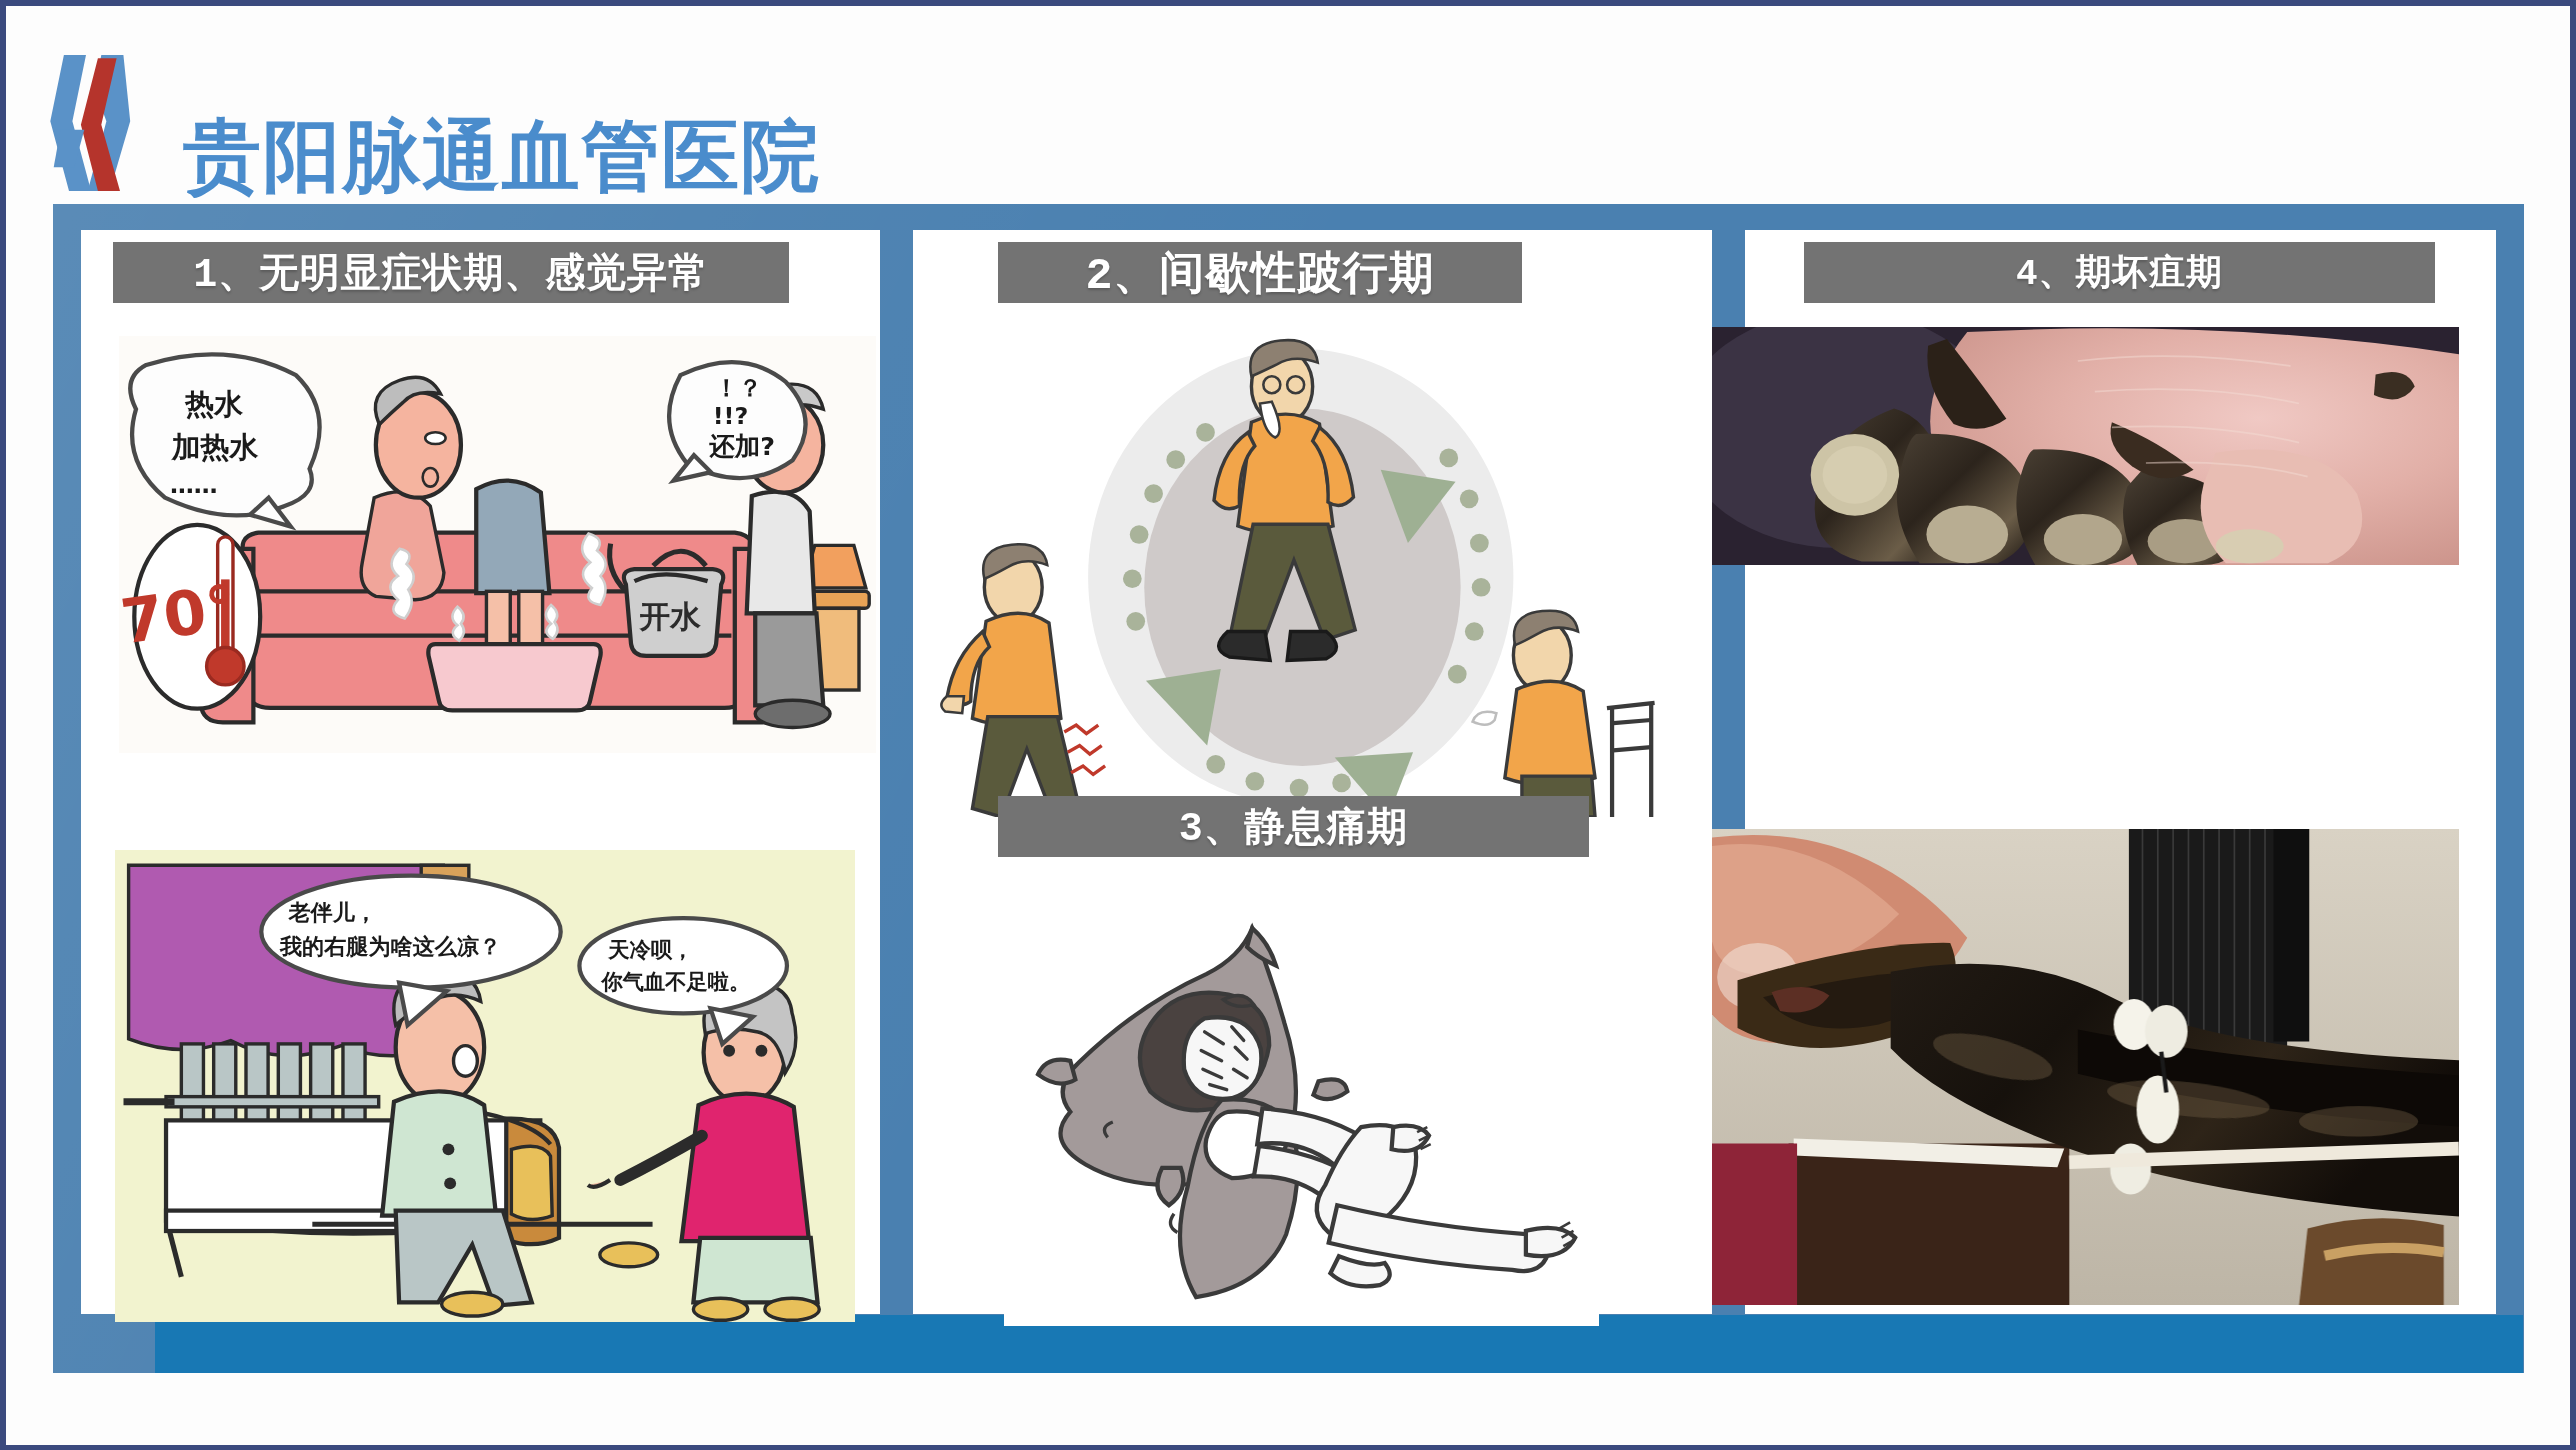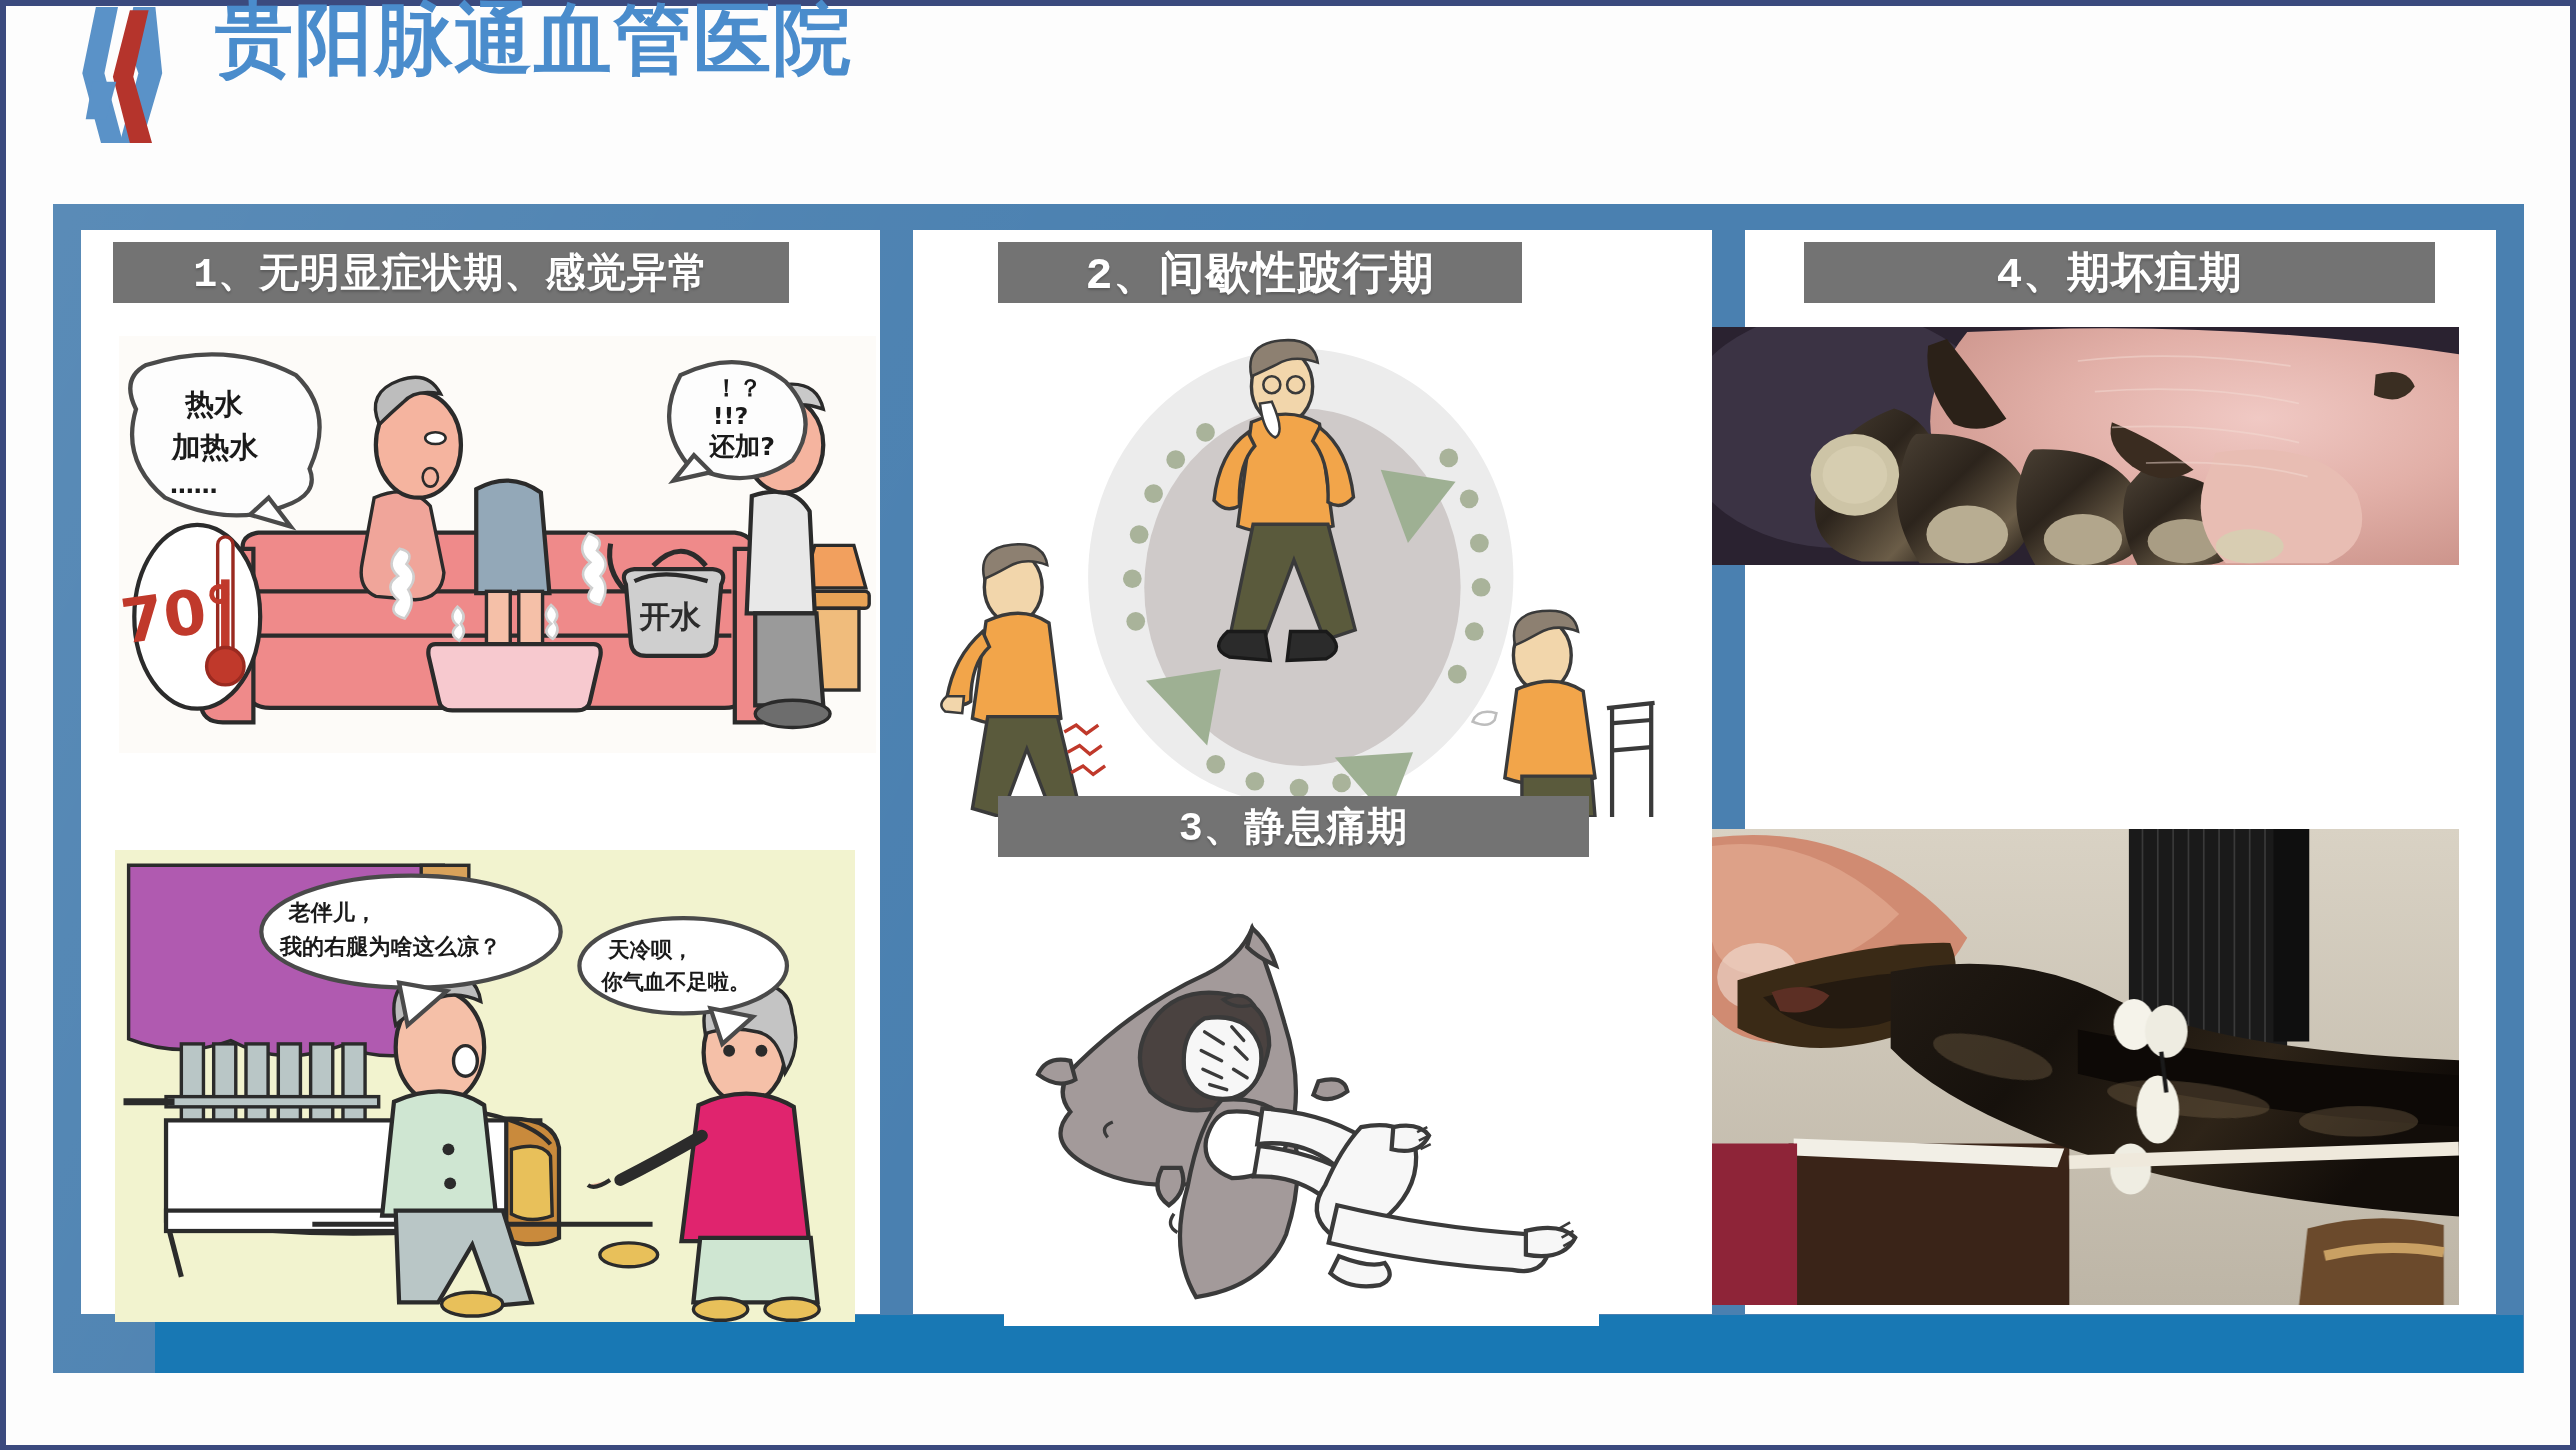--- a/index.html
+++ b/index.html
@@ -12,22 +12,22 @@
   
   .page-frame {
     position: absolute; inset: 0;
     border: 6px solid #3b4a7e;
     background: #fdfdfd;
   }
   
   .logo-bar {
     position: absolute; left: 0; top: 0;
     width: 2176px; height: 197px;
-    display: flex; align-items: flex-start;
-    padding-left: 67px;
+    display: flex; align-items: flex-end;
+    padding-left: 35px;
   }
   .logo-mark {
     width: 119px; height: 149px;
     position: relative; flex: 0 0 auto; margin-right: 29px;
   }
   .logo-mark svg { display: block; }
   .logo-text { display: flex; flex-direction: column; }
   .logo-cn {
     font-size: 78px; font-weight: 700; color: #4a8ccc;
     letter-spacing: 1.7px; line-height: 1.02;
@@ -75,21 +75,21 @@
     display: flex; align-items: center; justify-content: center;
     font-family: Liberation Mono, monospace;
     font-weight: 700;
     letter-spacing: 0.9px;
     text-shadow: 0 1.7px 2.6px rgba(0,0,0,0.22);
     z-index: 4;
   }
   #ribbon-1 { left: 113px;  top: 242px; width: 676px;  height: 61px; font-size: 40px; }
   #ribbon-2 { left: 998px; top: 242px; width: 524px;  height: 61px; font-size: 45px; }
   #ribbon-3 { left: 998px; top: 796px; width: 591px;  height: 61px; font-size: 40px; }
-  #ribbon-4 { left: 1804px; top: 242px; width: 631px;  height: 61px; font-size: 43px; }
+  #ribbon-4 { left: 1804px; top: 242px; width: 631px;  height: 61px; font-size: 36px; }
 
   
   .art {
     position: absolute; overflow: hidden;
   }
   #art-1a { left: 119px;  top: 336px;  width: 757px;  height: 417px; }
   #art-1b { left: 115px;  top: 850px; width: 740px;  height: 472px; }
   #art-2a { left: 935px; top: 332px;  width: 723px;  height: 485px; }
   #art-3a { left: 1004px; top: 918px; width: 595px;  height: 408px; }
   #photo-4a{ left: 1712px; top: 327px;  width: 747px;  height: 231px; }

